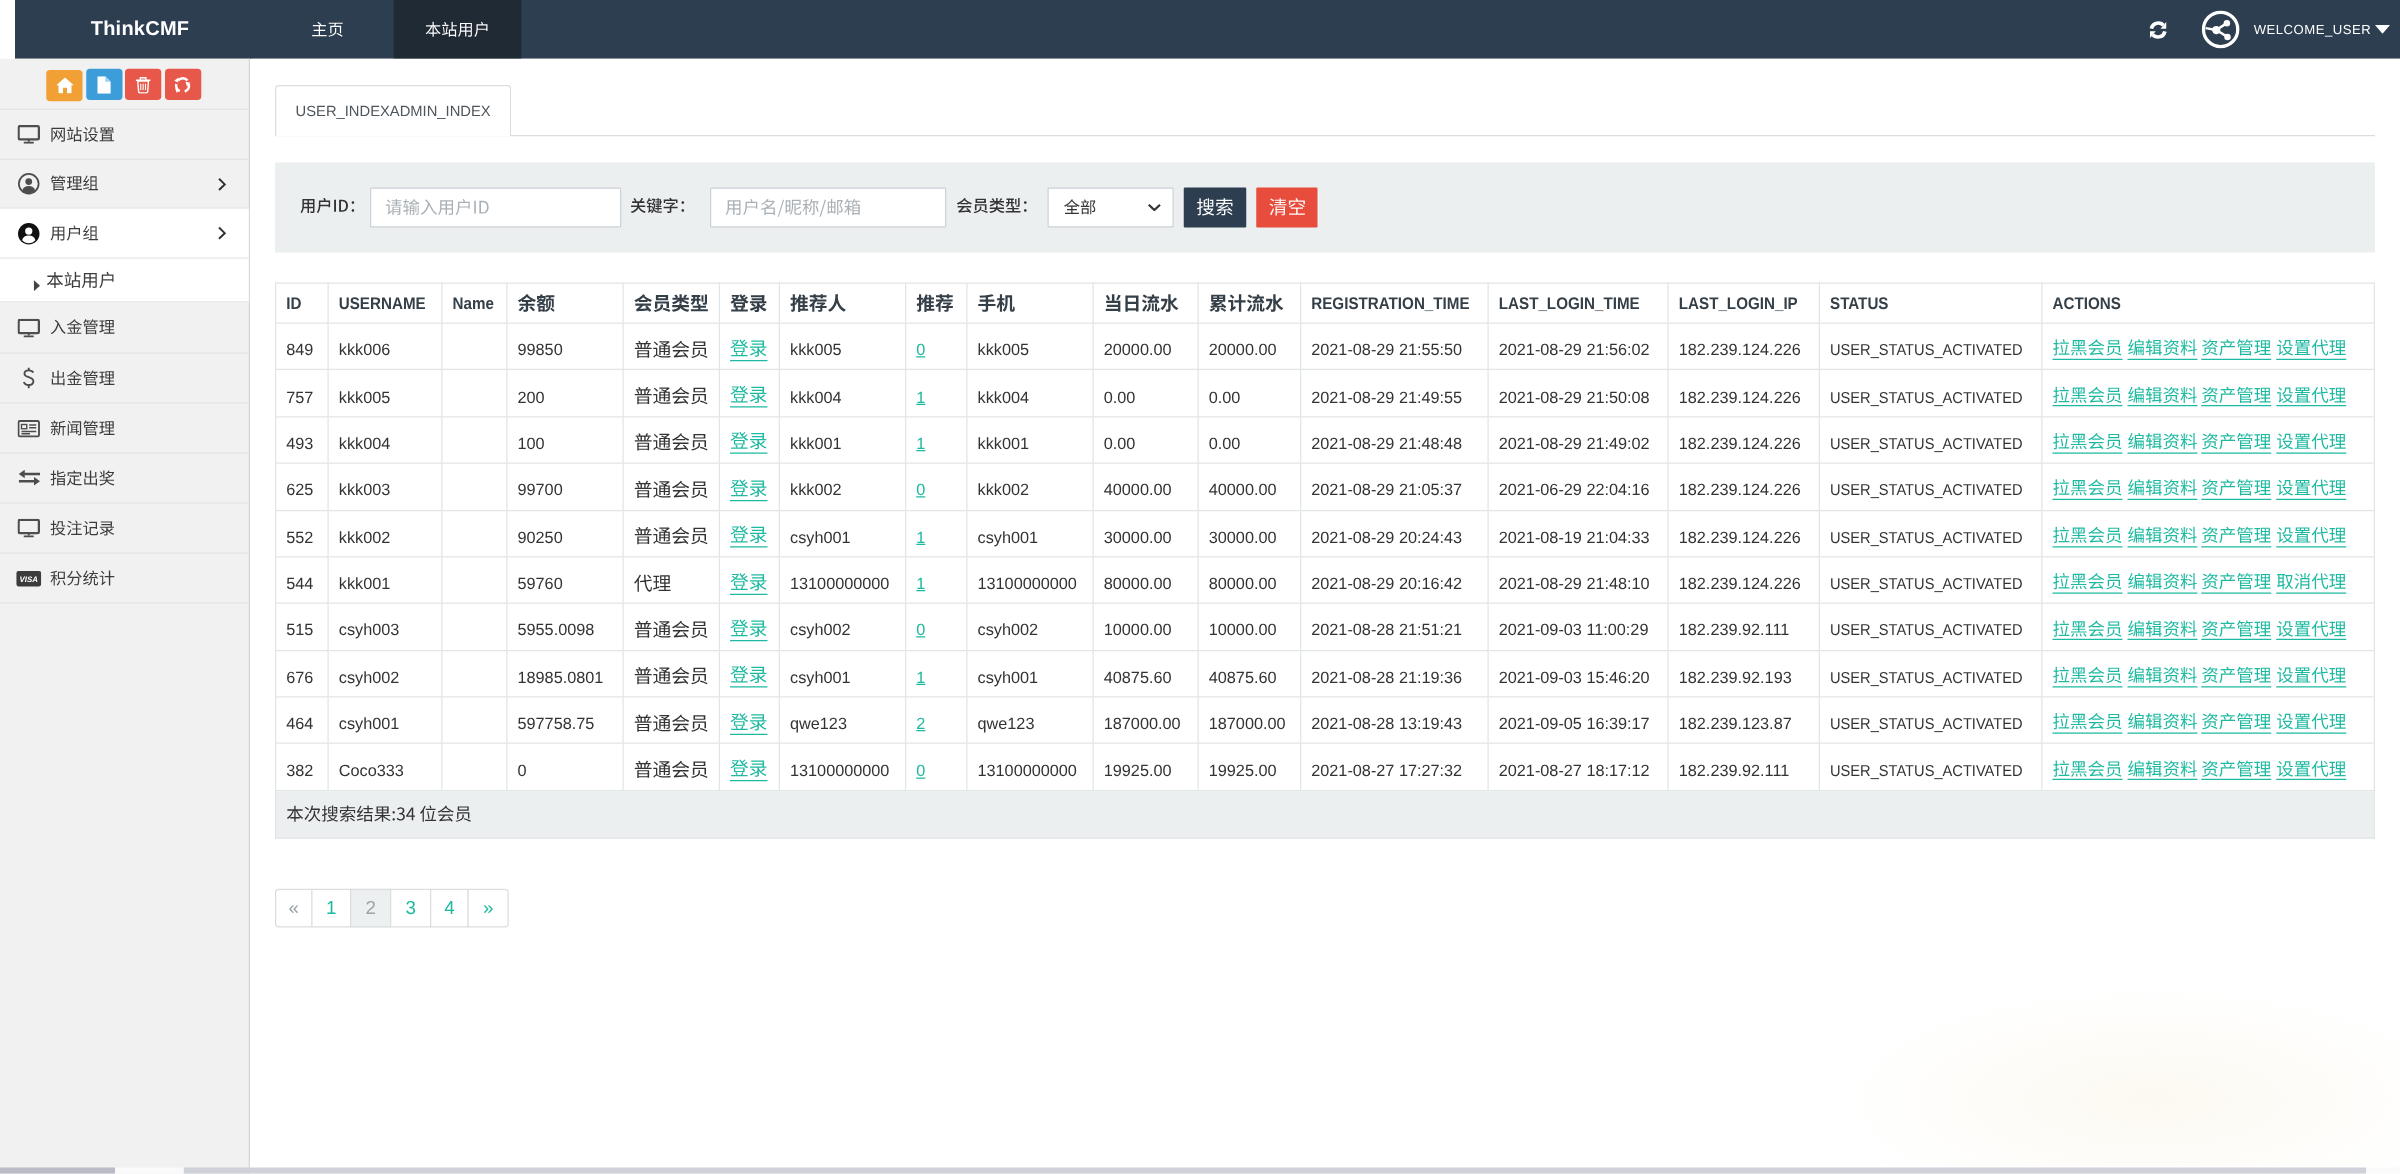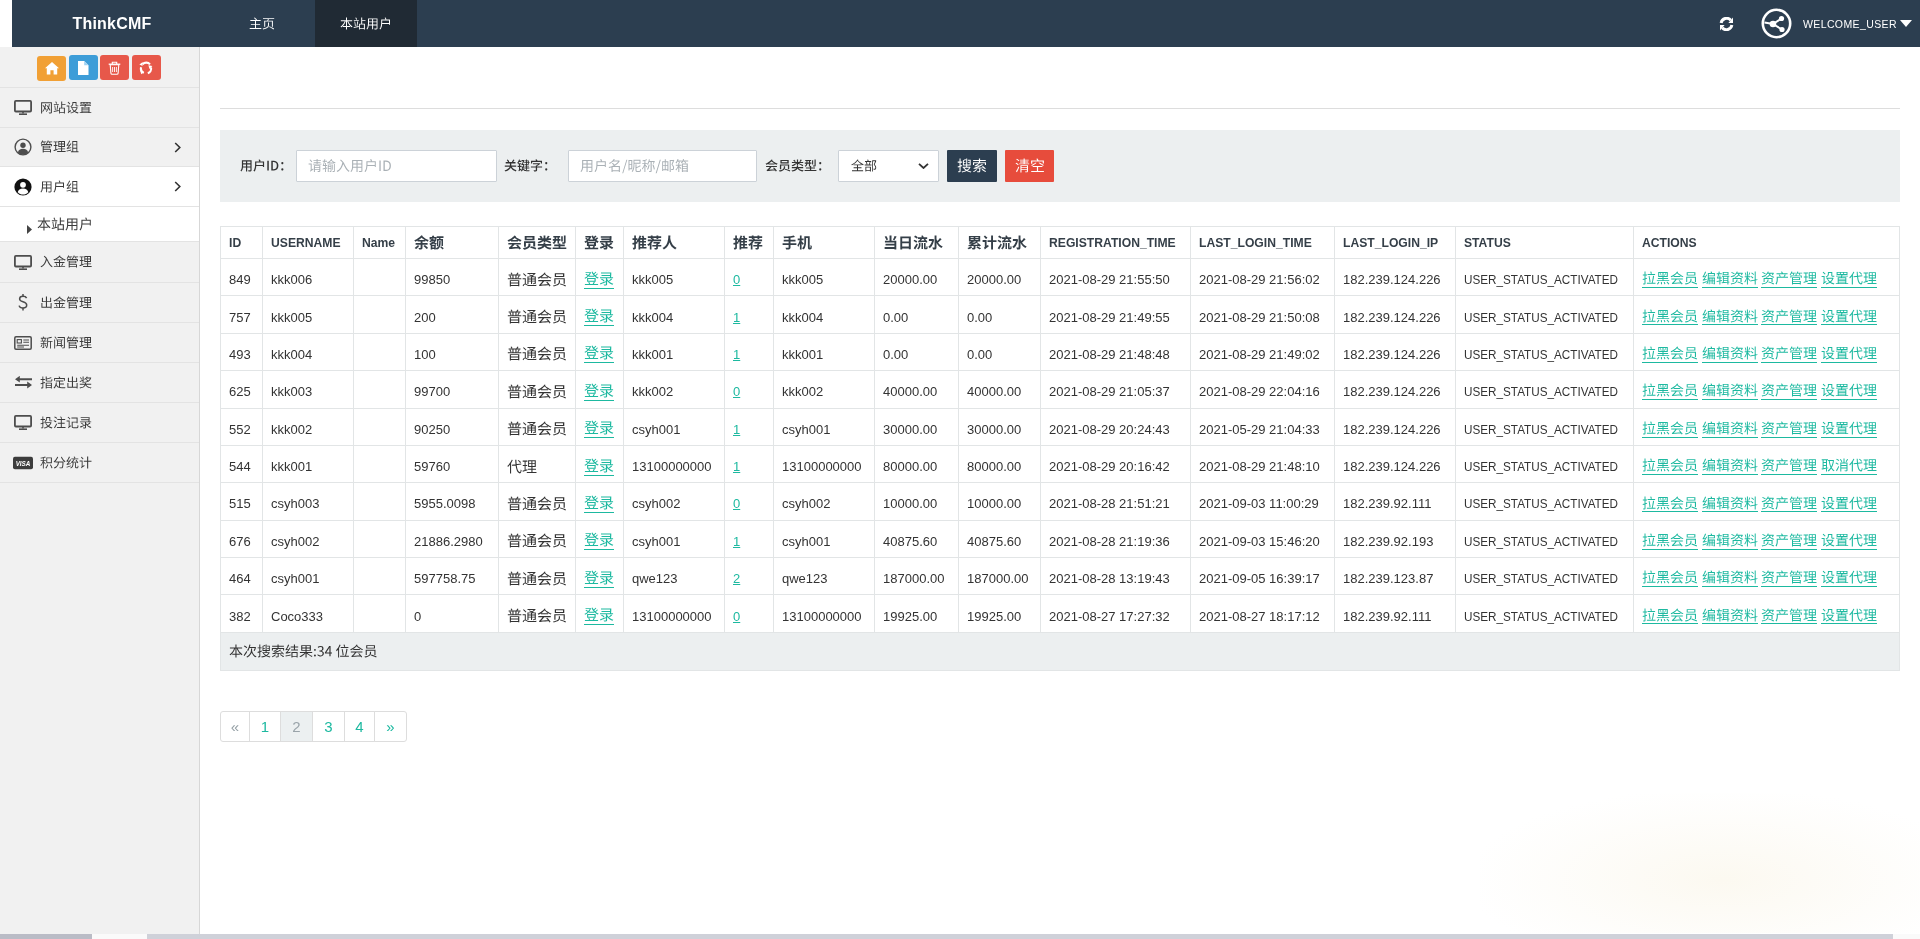--- a/index.html
+++ b/index.html
@@ -289,20 +289,21 @@
         </span>
         <svg class="z" width="52.0" height="13.8" viewBox="0 0 52.0 13.8" style="vertical-align:0px;">
           <use href="#m10"></use>
         </svg>
       </div>
 </div>
 
 </div>
 <div id="main">
   <div id="tabline"></div>
+  <div id="tab">USER_INDEXADMIN_INDEX</div>
   <div id="filter">
     <span style="margin-left:20px"><svg class="z" width="52.1" height="13.8" viewBox="0 0 52.1 13.8" style="fill:#333;vertical-align:-2px;">
           <use href="#lb1"></use>
         </svg></span>
     <span class="inpbox" style="width:201px;margin-left:4px">
         <span class="ph"><svg class="z" width="83.7" height="14.8" viewBox="0 0 83.7 14.8">
             <use href="#ph1"></use>
           </svg></span>
       </span>
     <span style="margin-left:7px"><svg class="z" width="52.0" height="13.8" viewBox="0 0 52.0 13.8" style="fill:#333;vertical-align:-2px;">
@@ -489,21 +490,21 @@
             </svg></td>
 <td><span class="lnk"><svg class="z" width="30.0" height="15.9" viewBox="0 0 30.0 15.9" style="vertical-align:-3px;">
                 <use href="#dl"></use>
               </svg></span></td>
           <td>kkk002</td>
           <td><span class="num">0</span></td>
           <td>kkk002</td>
 <td>40000.00</td>
           <td>40000.00</td>
           <td>2021-08-29 21:05:37</td>
-          <td>2021-08-29 22:04:16</td>
+          <td>2021-06-29 22:04:16</td>
           <td>182.239.124.226</td>
 <td><span class="status">USER_STATUS_ACTIVATED</span></td>
 <td class="acts"><span class="lnk"><svg class="z" width="56.0" height="14.8" viewBox="0 0 56.0 14.8" style="vertical-align:-2px;">
                 <use href="#act1"></use>
               </svg></span> <span class="lnk"><svg class="z" width="56.0" height="14.8" viewBox="0 0 56.0 14.8" style="vertical-align:-2px;">
                 <use href="#act2"></use>
               </svg></span> <span class="lnk"><svg class="z" width="56.0" height="14.8" viewBox="0 0 56.0 14.8" style="vertical-align:-2px;">
                 <use href="#act3"></use>
               </svg></span> <span class="lnk"><svg class="z" width="56.0" height="14.8" viewBox="0 0 56.0 14.8" style="vertical-align:-2px;">
                 <use href="#act4"></use>
@@ -519,21 +520,21 @@
             </svg></td>
 <td><span class="lnk"><svg class="z" width="30.0" height="15.9" viewBox="0 0 30.0 15.9" style="vertical-align:-3px;">
                 <use href="#dl"></use>
               </svg></span></td>
           <td>csyh001</td>
           <td><span class="num">1</span></td>
           <td>csyh001</td>
 <td>30000.00</td>
           <td>30000.00</td>
           <td>2021-08-29 20:24:43</td>
-          <td>2021-05-29 21:04:33</td>
+          <td>2021-08-19 21:04:33</td>
           <td>182.239.124.226</td>
 <td><span class="status">USER_STATUS_ACTIVATED</span></td>
 <td class="acts"><span class="lnk"><svg class="z" width="56.0" height="14.8" viewBox="0 0 56.0 14.8" style="vertical-align:-2px;">
                 <use href="#act1"></use>
               </svg></span> <span class="lnk"><svg class="z" width="56.0" height="14.8" viewBox="0 0 56.0 14.8" style="vertical-align:-2px;">
                 <use href="#act2"></use>
               </svg></span> <span class="lnk"><svg class="z" width="56.0" height="14.8" viewBox="0 0 56.0 14.8" style="vertical-align:-2px;">
                 <use href="#act3"></use>
               </svg></span> <span class="lnk"><svg class="z" width="56.0" height="14.8" viewBox="0 0 56.0 14.8" style="vertical-align:-2px;">
                 <use href="#act4"></use>
@@ -596,21 +597,21 @@
               </svg></span> <span class="lnk"><svg class="z" width="56.0" height="14.8" viewBox="0 0 56.0 14.8" style="vertical-align:-2px;">
                 <use href="#act3"></use>
               </svg></span> <span class="lnk"><svg class="z" width="56.0" height="14.8" viewBox="0 0 56.0 14.8" style="vertical-align:-2px;">
                 <use href="#act4"></use>
               </svg></span></td>
 </tr>
 <tr>
 <td>676</td>
           <td>csyh002</td>
           <td></td>
-          <td>21886.2980</td>
+          <td>18985.0801</td>
           <td><svg class="z" width="60.0" height="15.9" viewBox="0 0 60.0 15.9" style="vertical-align:-3px;">
               <use href="#ptvip"></use>
             </svg></td>
 <td><span class="lnk"><svg class="z" width="30.0" height="15.9" viewBox="0 0 30.0 15.9" style="vertical-align:-3px;">
                 <use href="#dl"></use>
               </svg></span></td>
           <td>csyh001</td>
           <td><span class="num">1</span></td>
           <td>csyh001</td>
 <td>40875.60</td>

